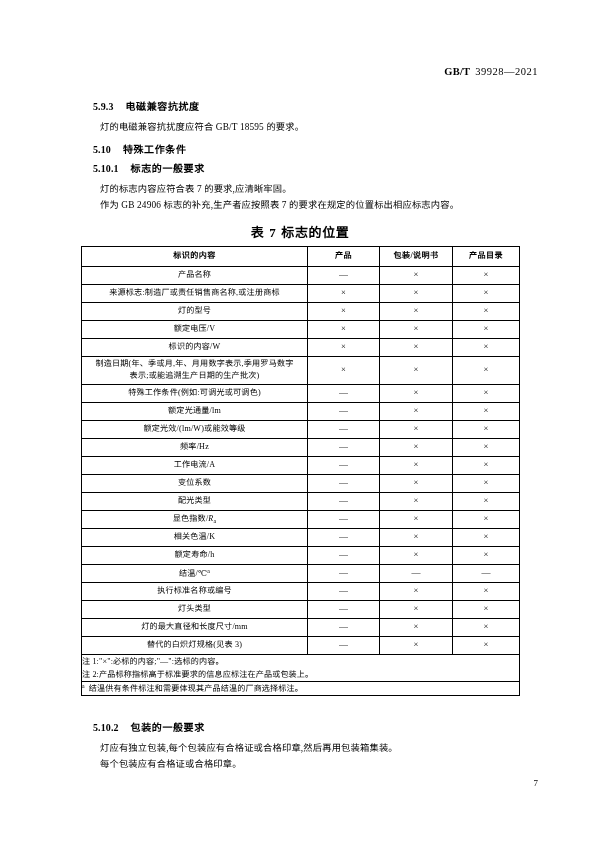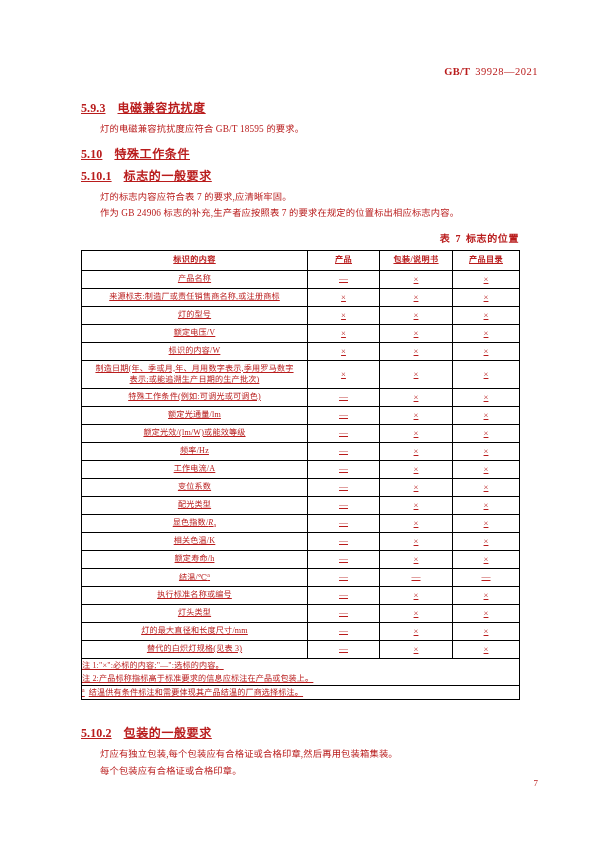--- a/index.html
+++ b/index.html
@@ -9,21 +9,21 @@
     background: #b4b4b4;
   }
   .page {
     position: relative;
     width: 600px;
     height: 848px;
     background: #ffffff;
     margin: 0 auto;
     overflow: hidden;
     font-family: "Liberation Serif", "DejaVu Serif", serif;
-    color: #b91c1c;
+    color: #000000;
     box-sizing: border-box;
   }
   
   .run-head {
     position: absolute;
     top: 66px;
     right: 62px;
     font-family: "Liberation Serif", "DejaVu Serif", serif;
     font-size: 10.5px;
     font-weight: bold;
@@ -35,27 +35,26 @@
 
   
   .body {
     position: absolute;
     left: 81px;
     top: 100px;
     width: 438px;
   }
 
   .clause {
-    font-size: 12px;
+    font-size: 10px;
     font-weight: bold;
-    margin: 0 0 6px 0;
+    margin: 0 0 6px 12px;
     letter-spacing: 0.2px;
     line-height: 1.35;
     white-space: nowrap;
-    text-decoration: underline;
   }
   .clause .cnum {
     font-family: "Liberation Serif", "DejaVu Serif", serif;
     letter-spacing: 0.1px;
   }
   .clause .ctitle { margin-left: 12px; letter-spacing: 0.6px;}
 
   .para {
     font-size: 9.3px;
     line-height: 1.55;
@@ -63,35 +62,34 @@
     text-indent: 19px;
     letter-spacing: 0.15px;
   }
   .para.tight { margin-bottom: 2px; }
 
   .sp-after-clause { margin-bottom: 9px; }
   .sp-lg { height: 9px; }
 
   
   .tbl-caption {
-    text-align: right;
-    font-size: 10px;
+    text-align: center;
+    font-size: 13px;
     font-weight: bold;
     margin: 9px 0 5px 0;
     letter-spacing: 0.6px;
   }
   .tbl-caption .capnum { margin: 0 5px; font-weight: bold; }
 
   table.marktbl {
     border-collapse: collapse;
     width: 438px;
     table-layout: fixed;
     font-size: 8.1px;
     line-height: 1.3;
-    text-decoration: underline;
   }
   table.marktbl th,
   table.marktbl td {
     border: 0.7px solid #000;
     padding: 0;
     vertical-align: middle;
   }
   table.marktbl thead th {
     text-align: center;
     font-weight: bold;

